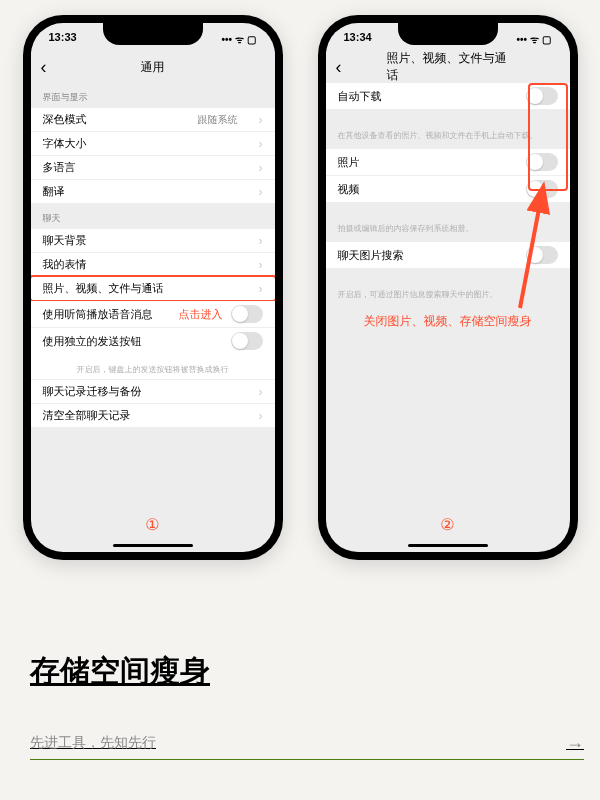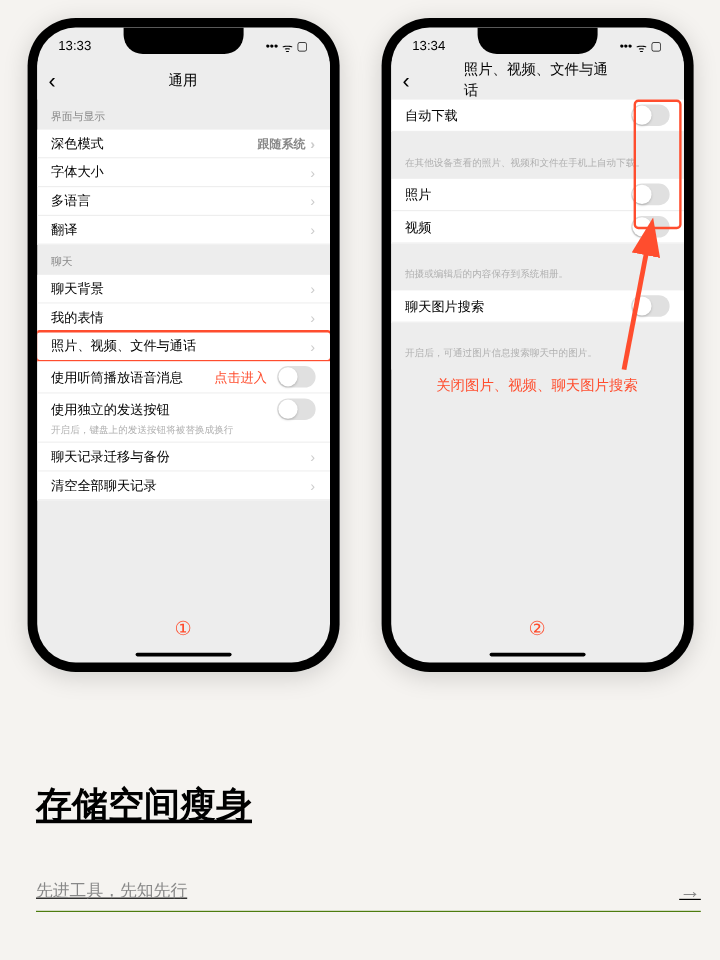--- a/index.html
+++ b/index.html
@@ -44,25 +44,24 @@
       transform: translateX(-50%);
       width: 100px;
       height: 22px;
       background: #000;
       border-radius: 0 0 16px 16px;
       z-index: 10;
     }
     .status-bar {
       display: flex;
       justify-content: space-between;
-      align-items: center;
       padding: 8px 18px 4px 18px;
       height: 28px;
       font-size: 11px;
-      font-weight: 400;
+      font-weight: 700;
     }
     .status-right {
       display: flex;
       gap: 3px;
       align-items: center;
       font-size: 10px;
     }
     .nav-bar {
       display: flex;
       align-items: center;
@@ -102,37 +101,36 @@
       border-bottom: none;
     }
     .cell-label {
       color: #000;
     }
     .cell-value {
       color: #888;
       font-size: 10px;
       display: flex;
       align-items: center;
-      gap: 4px;
-      font-weight: bold;
+      gap: 21px;
     }
     .chevron {
       color: #ccc;
       font-size: 12px;
     }
     .cell-desc {
       font-size: 8px;
       color: #b0b0b0;
       padding: 20px 12px 8px 12px;
       background: #ededed;
     }
     .cell-with-desc {
       flex-direction: column;
-      align-items: flex-start;
-      gap: 3px;
+      align-items: center;
+      gap: 14px;
     }
     .cell-with-desc .cell-sub {
       font-size: 8px;
       color: #b0b0b0;
     }
     .toggle {
       width: 32px;
       height: 18px;
       background: #e0e0e0;
       border-radius: 10px;
@@ -348,21 +346,21 @@
 
       <svg class="arrow-svg" style="top:110px;right:10px;width:60px;height:180px;">
         <defs>
           <marker id="ah" markerWidth="10" markerHeight="10" refX="5" refY="3" orient="auto">
             <polygon points="0,0 8,3 0,6" fill="#ff4d2e"></polygon>
           </marker>
         </defs>
         <line x1="20" y1="175" x2="42" y2="60" stroke="#ff4d2e" stroke-width="4" marker-end="url(#ah)"></line>
       </svg>
 
-      <div class="annotation-text" style="top:290px;left:0;right:0;text-align:center;font-size:12px;">关闭图片、视频、聊天图片搜索</div>
+      <div class="annotation-text" style="top:290px;left:0;right:0;text-align:center;font-size:12px;">关闭图片、视频、存储空间瘦身</div>
 
       <span class="step-number" style="bottom:18px;left:50%;transform:translateX(-50%);">②</span>
       <div class="home-indicator"></div>
     </div>
   </div>
 </div>
 
 <div class="bottom-section">
   <div class="main-title">存储空间瘦身</div>
   <div class="subtitle-row">

